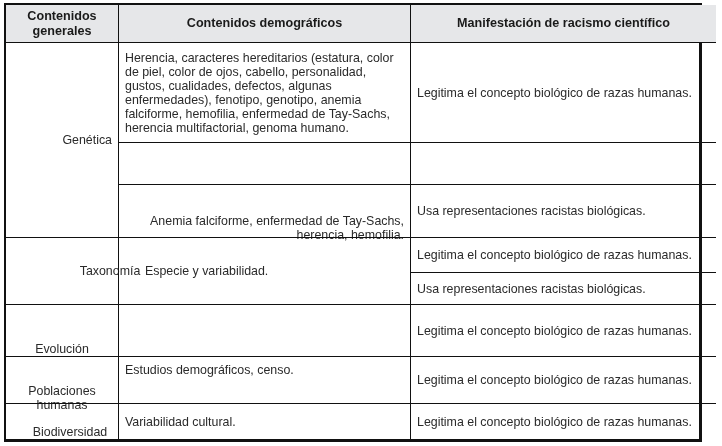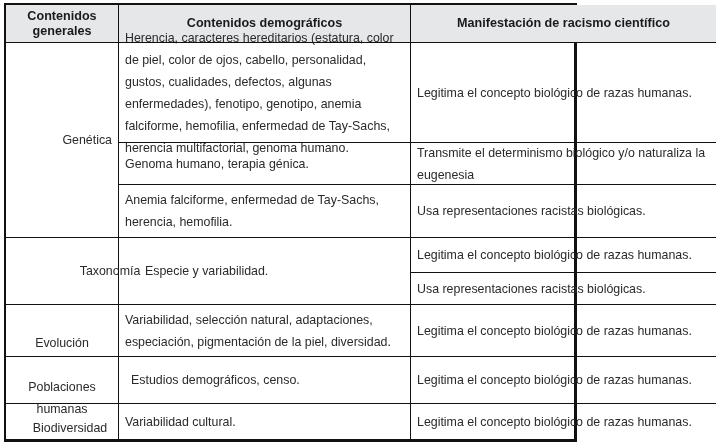--- a/index.html
+++ b/index.html
@@ -1,21 +1,21 @@
 <!DOCTYPE html>
 <html><head>
 <meta charset="utf-8">
 <style>
   html, body { margin: 0; padding: 0; background: #ffffff; }
   body { width: 722px; height: 446px; position: relative; overflow: hidden;
          font-family: "Liberation Sans", "DejaVu Sans", sans-serif; color: #2a2a2a; }
-  .tbl { position: absolute; left: 4px; top: 3px; width: 573px; height: 439px;
+  .tbl { position: absolute; left: 4px; top: 3px; width: 698px; height: 439px;
          box-sizing: border-box; border: 2px solid #111; border-right-width: 3px; border-bottom-width: 3px; }
   .cell { position: absolute; box-sizing: border-box; display: flex; align-items: center;
-          font-size: 12.4px; line-height: 22px; padding: 0 6px; }
+          font-size: 12.4px; line-height: 14px; padding: 0 6px; }
   .hdr { background: #e6e7e9; font-weight: bold; color: #1a1a1a; justify-content: center; text-align: center; font-size: 12.6px; line-height: 15px; }
   .c1 { justify-content: center; text-align: center; }
   .hl { position: absolute; height: 1px; background: #111; }
   .vl { position: absolute; width: 1px; background: #111; }
 </style>
 </head>
 <body>
 
 <div class="tbl">
 
@@ -32,61 +32,52 @@
   <div class="cell c1" style="left:0;top:38px;width:112px;height:194px;justify-content:flex-end;">
     <span>Genética</span>
   </div>
   <div class="cell" style="left:113px;top:38px;width:291px;height:99px;">
     <span>Herencia, caracteres hereditarios (estatura, color de piel, color de ojos, cabello, personalidad, gustos, cualidades, defectos, algunas enfermedades), fenotipo, genotipo, anemia falciforme, hemofilia, enfermedad de Tay-Sachs, herencia multifactorial, genoma humano.</span>
   </div>
   <div class="cell" style="left:405px;top:38px;width:305px;height:99px;">
     <span>Legitima el concepto biológico de razas humanas.</span>
   </div>
 
-  <div class="cell" style="left:113px;top:138px;width:291px;height:41px;">
-    <span>Genoma humano, terapia génica.</span>
-  </div>
-  <div class="cell" style="left:405px;top:138px;width:305px;height:41px;">
-    <span>Transmite el determinismo biológico y/o naturaliza la eugenesia</span>
-  </div>
 
-  <div class="cell" style="left:113px;top:180px;width:291px;height:52px;">
+  <div class="cell" style="left:113px;top:197px;width:291px;height:52px;text-align:right;">
     <span>Anemia falciforme, enfermedad de Tay-Sachs, herencia, hemofilia.</span>
   </div>
   <div class="cell" style="left:405px;top:180px;width:305px;height:52px;">
     <span>Usa representaciones racistas biológicas.</span>
   </div>
 
   <div class="cell c1" style="left:0;top:233px;width:112px;height:66px;margin-left:48px;">
     <span>Taxonomía</span>
   </div>
   <div class="cell" style="left:113px;top:233px;width:291px;height:66px;margin-left:20px;">
     <span>Especie y variabilidad.</span>
   </div>
   <div class="cell" style="left:405px;top:233px;width:305px;height:34px;">
     <span>Legitima el concepto biológico de razas humanas.</span>
   </div>
   <div class="cell" style="left:405px;top:268px;width:305px;height:31px;">
     <span>Usa representaciones racistas biológicas.</span>
   </div>
 
-  <div class="cell c1" style="left:0;top:312px;width:112px;height:51px;">
+  <div class="cell c1" style="left:0;top:300px;width:112px;height:51px;align-items:flex-end;">
     <span>Evolución</span>
-  </div>
-  <div class="cell" style="left:113px;top:300px;width:291px;height:51px;">
-    <span>Variabilidad, selección natural, adaptaciones, especiación, pigmentación de la piel, diversidad.</span>
   </div>
   <div class="cell" style="left:405px;top:300px;width:305px;height:51px;">
     <span>Legitima el concepto biológico de razas humanas.</span>
   </div>
 
   <div class="cell c1" style="left:0;top:352px;width:112px;height:46px;">
     <span style="display:block;width:80px;margin-top:36px;">Poblaciones humanas</span>
   </div>
-  <div class="cell" style="left:113px;top:352px;width:291px;height:46px;margin-left:6px;">
+  <div class="cell" style="left:113px;top:342px;width:291px;height:46px;">
     <span>Estudios demográficos, censo.</span>
   </div>
   <div class="cell" style="left:405px;top:352px;width:305px;height:46px;">
     <span>Legitima el concepto biológico de razas humanas.</span>
   </div>
 
   <div class="cell c1" style="left:8px;top:399px;width:112px;height:35px;align-items:flex-end;">
     <span>Biodiversidad</span>
   </div>
   <div class="cell" style="left:113px;top:399px;width:291px;height:35px;">

